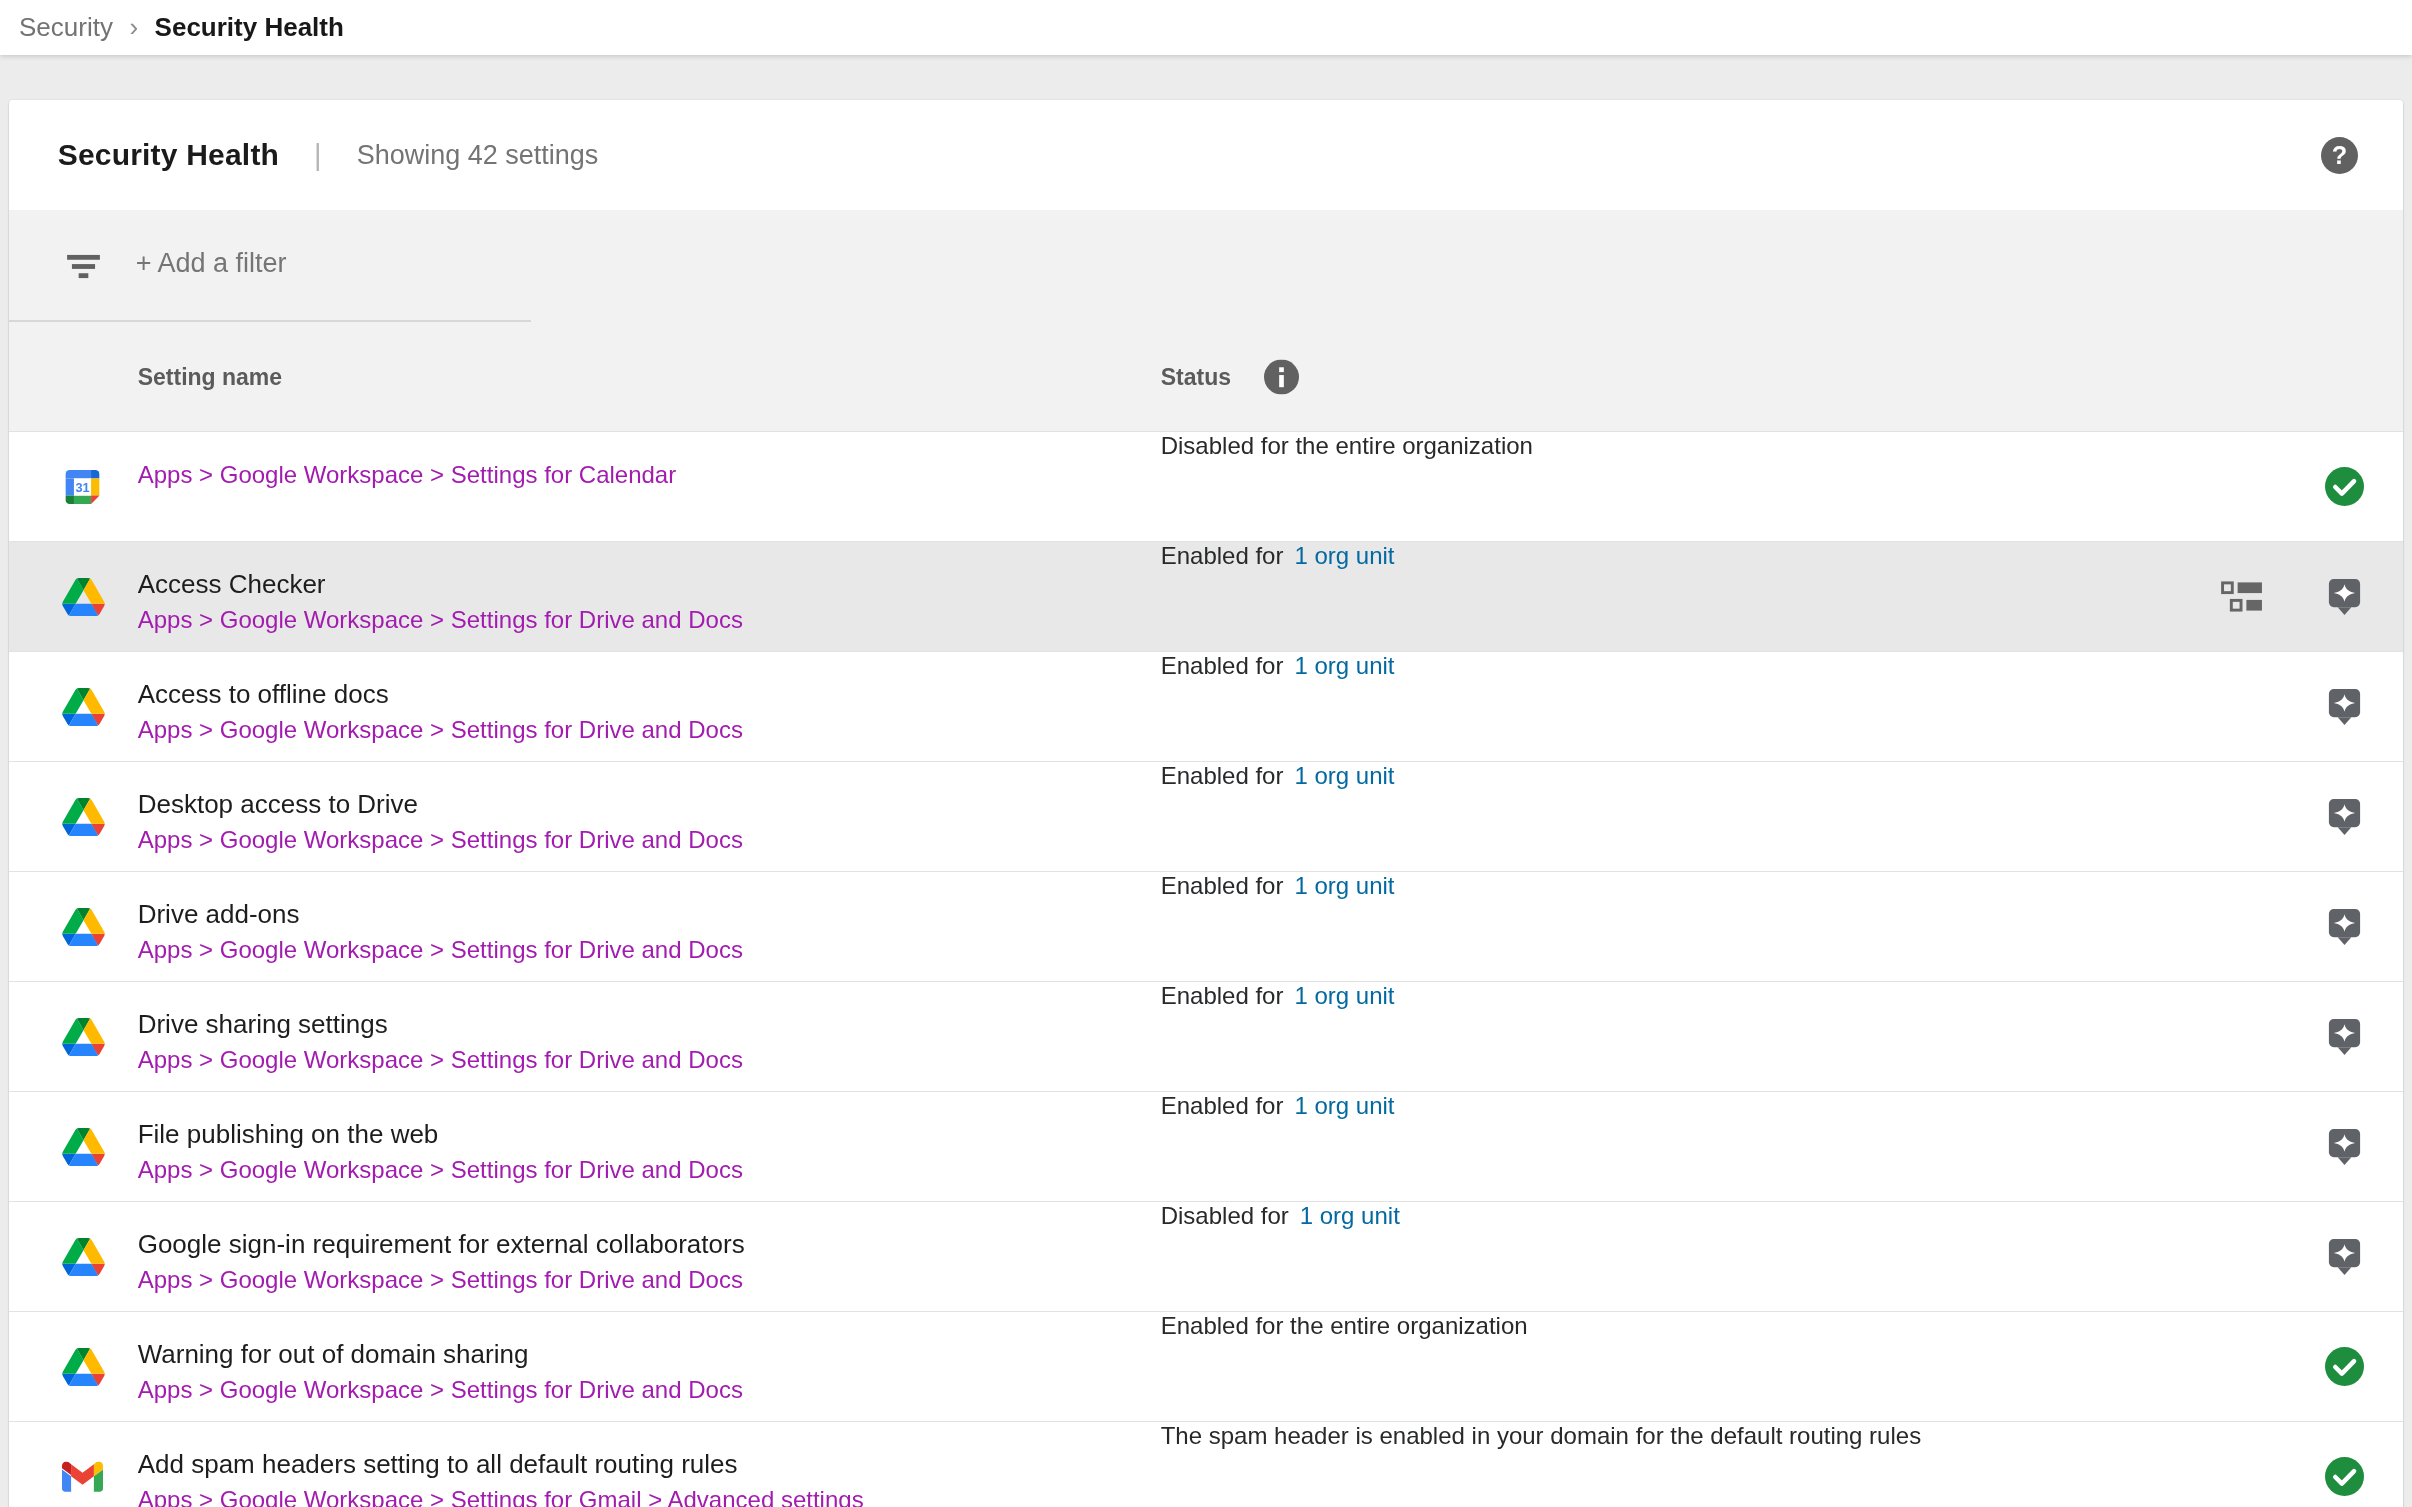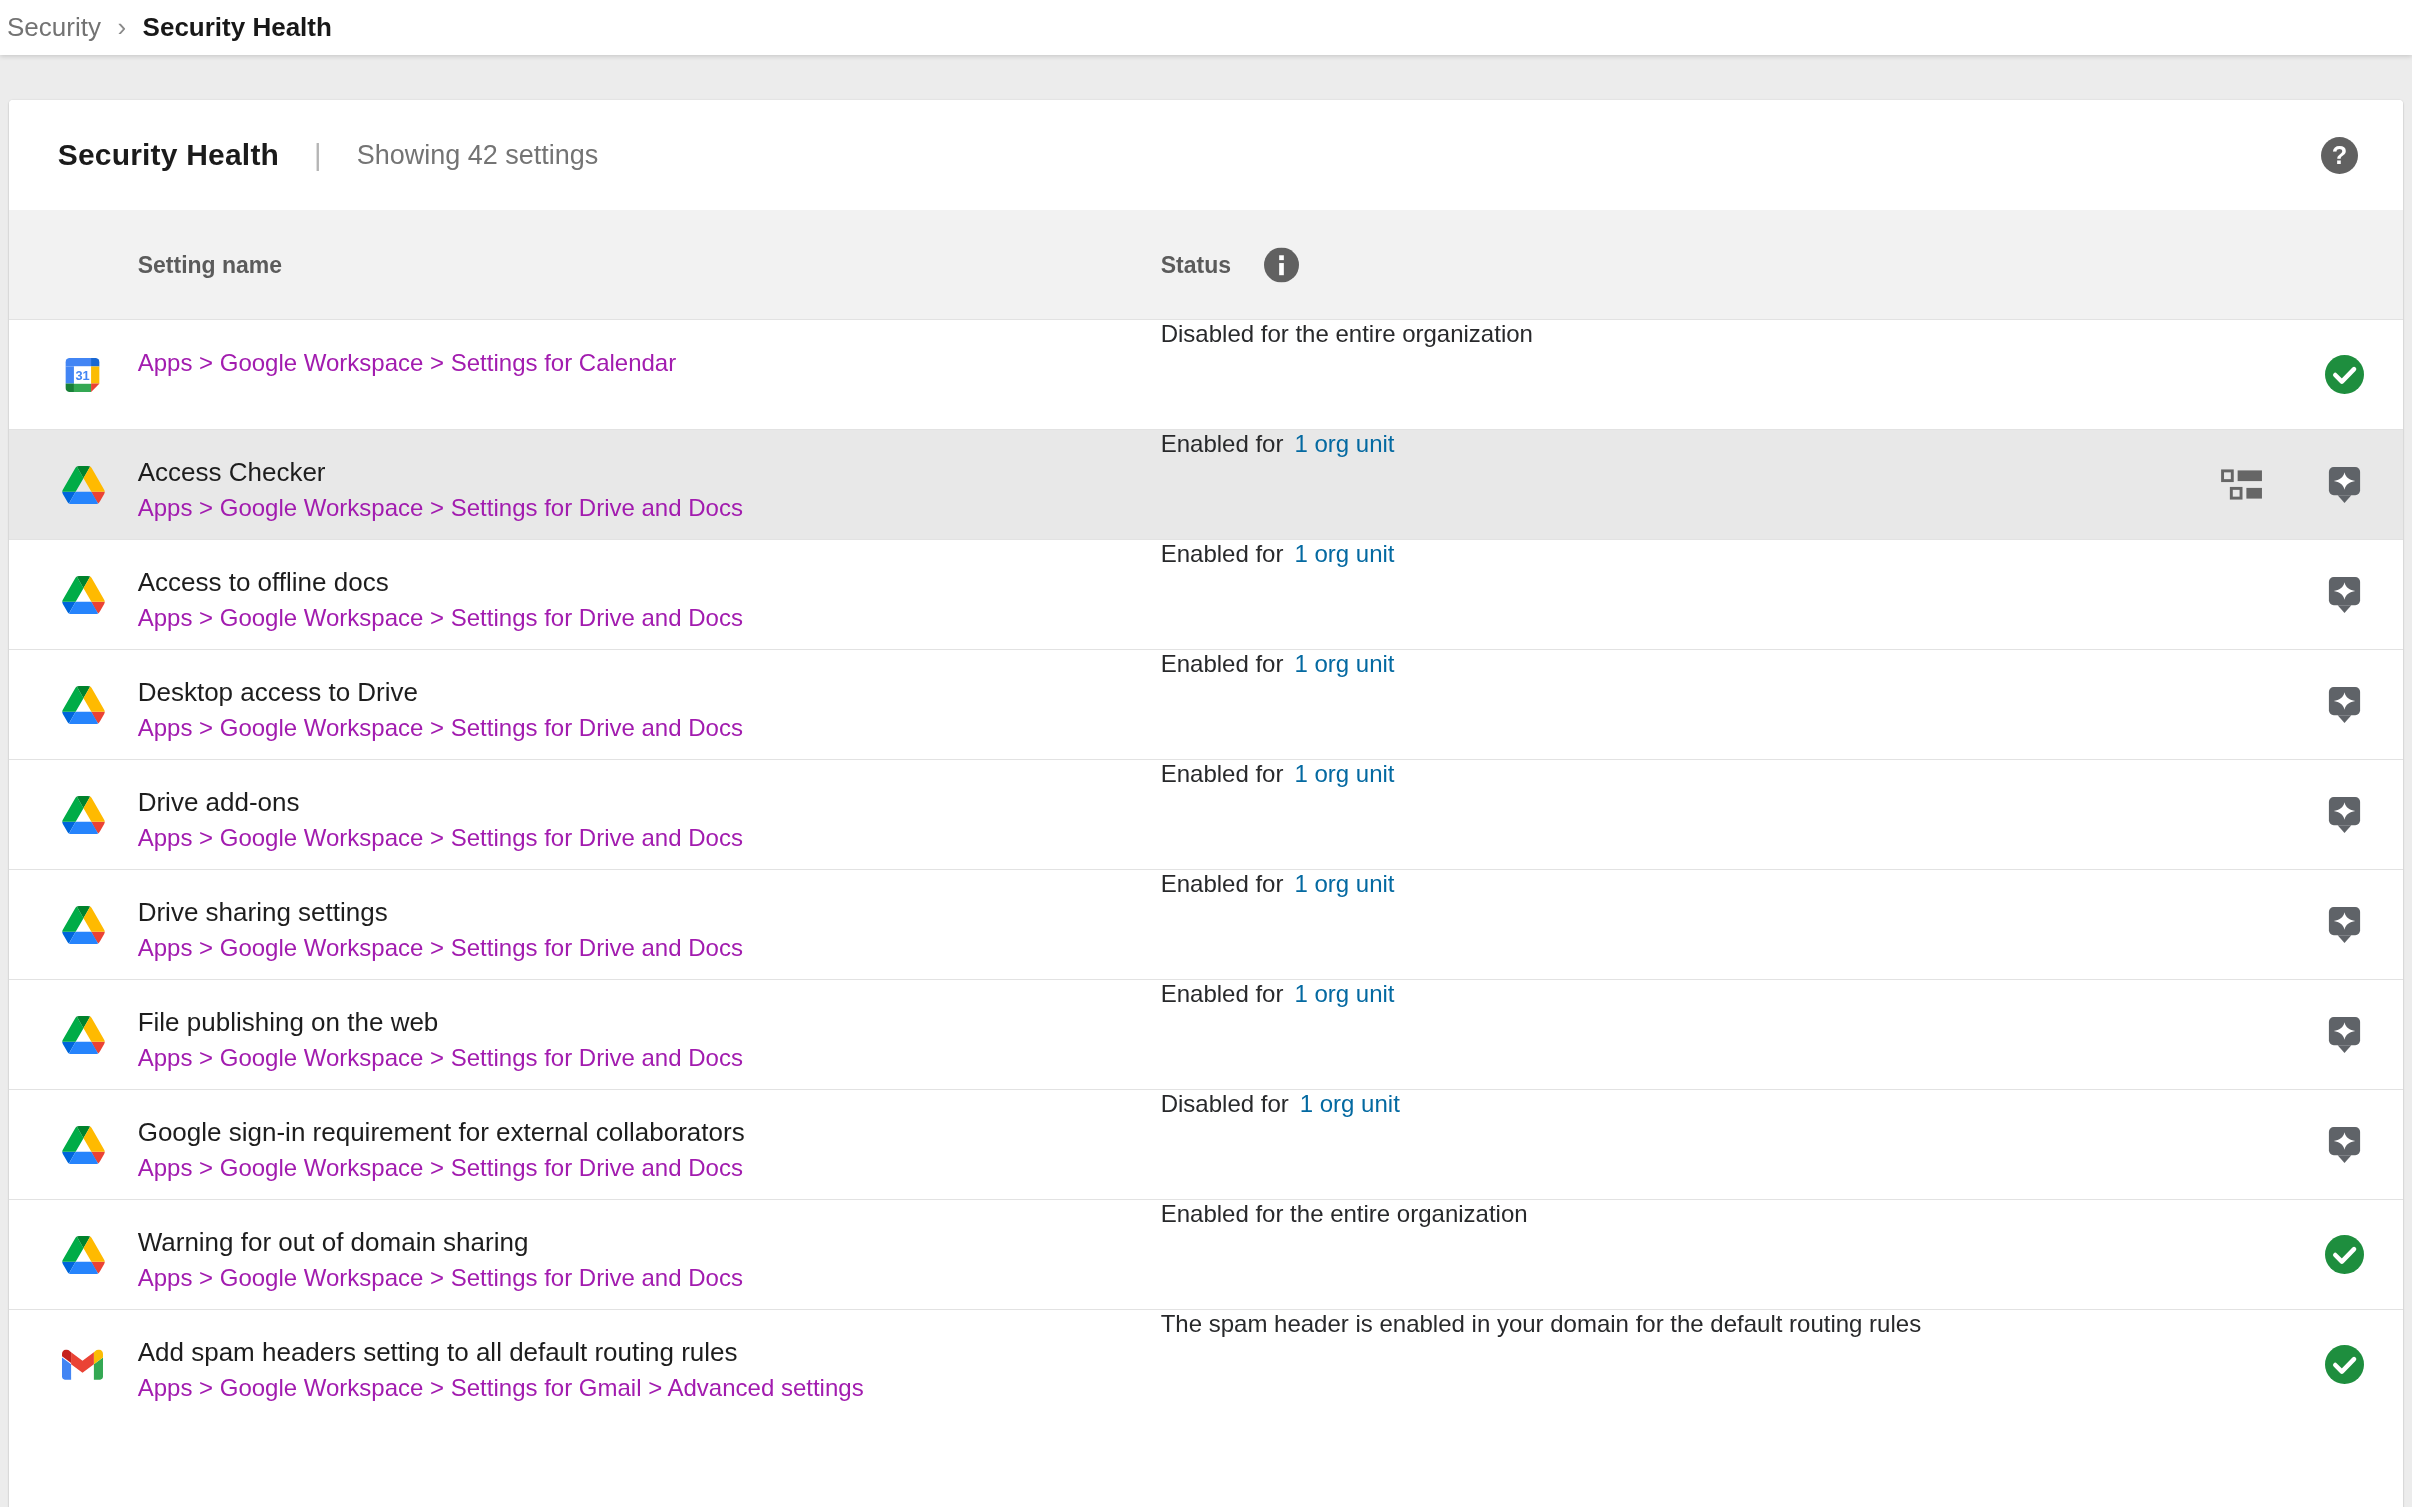--- a/index.html
+++ b/index.html
@@ -6,21 +6,21 @@
   body{
     width:2412px;height:1508px;overflow:hidden;position:relative;
     background:#ececec;
     font-family:"Liberation Sans","DejaVu Sans",sans-serif;
     color:#212121;
     -webkit-font-smoothing:antialiased;
   }
   
   .topbar{
     height:55px;background:#ffffff;display:flex;align-items:center;
-    padding-left:7px;font-size:26px;position:relative;z-index:3;
+    padding-left:19px;font-size:26px;position:relative;z-index:3;
     box-shadow:0 1.9px 4.9px rgba(0,0,0,.16);
   }
   .crumb-parent{color:#737373;cursor:pointer}
   .crumb-sep{color:#8a8a8a;margin:0 16.5px;font-size:26px}
   .crumb-current{color:#181818;font-weight:600}
   
   .card{
     position:absolute;left:8.7px;right:8.7px;top:100px;height:1475px;
     background:#fff;border-radius:3.9px;
     box-shadow:0 1px 1.9px rgba(0,0,0,.22), 0 0 1.9px rgba(0,0,0,.10);
@@ -72,20 +72,31 @@
     <span class="title-sep">|</span>
     <span class="subtitle">Showing 42 settings</span>
     <span class="help-btn">
       <svg width="37" height="37" viewBox="0 0 38 38">
         <circle cx="19" cy="19" r="19" fill="#616161"></circle>
         <text x="19" y="28" font-size="26" font-weight="bold" fill="#ffffff" text-anchor="middle" font-family="Liberation Sans, sans-serif">?</text>
       </svg>
     </span>
   </div>
 
+  <div class="filter-row">
+    <span class="filter-icon">
+      <svg width="39" height="27" viewBox="0 0 40 28">
+        <rect x="3" y="2" width="34" height="5" fill="#616161"></rect>
+        <rect x="8" y="11.5" width="24" height="5" fill="#616161"></rect>
+        <rect x="15" y="21" width="10" height="5" fill="#616161"></rect>
+      </svg>
+    </span>
+    <span class="add-filter">+ Add a filter</span>
+    <span class="filter-divider"></span>
+  </div>
 
   <div class="thead">
     <span class="col-setting">Setting name</span>
     <span class="col-status">Status</span>
     <span class="info-icon">
       <svg width="35" height="35" viewBox="0 0 36 36">
         <circle cx="18" cy="18" r="18" fill="#616161"></circle>
         <rect x="15.6" y="8" width="4.8" height="5" fill="#ffffff"></rect>
         <rect x="15.6" y="16" width="4.8" height="12.5" fill="#ffffff"></rect>
       </svg>

